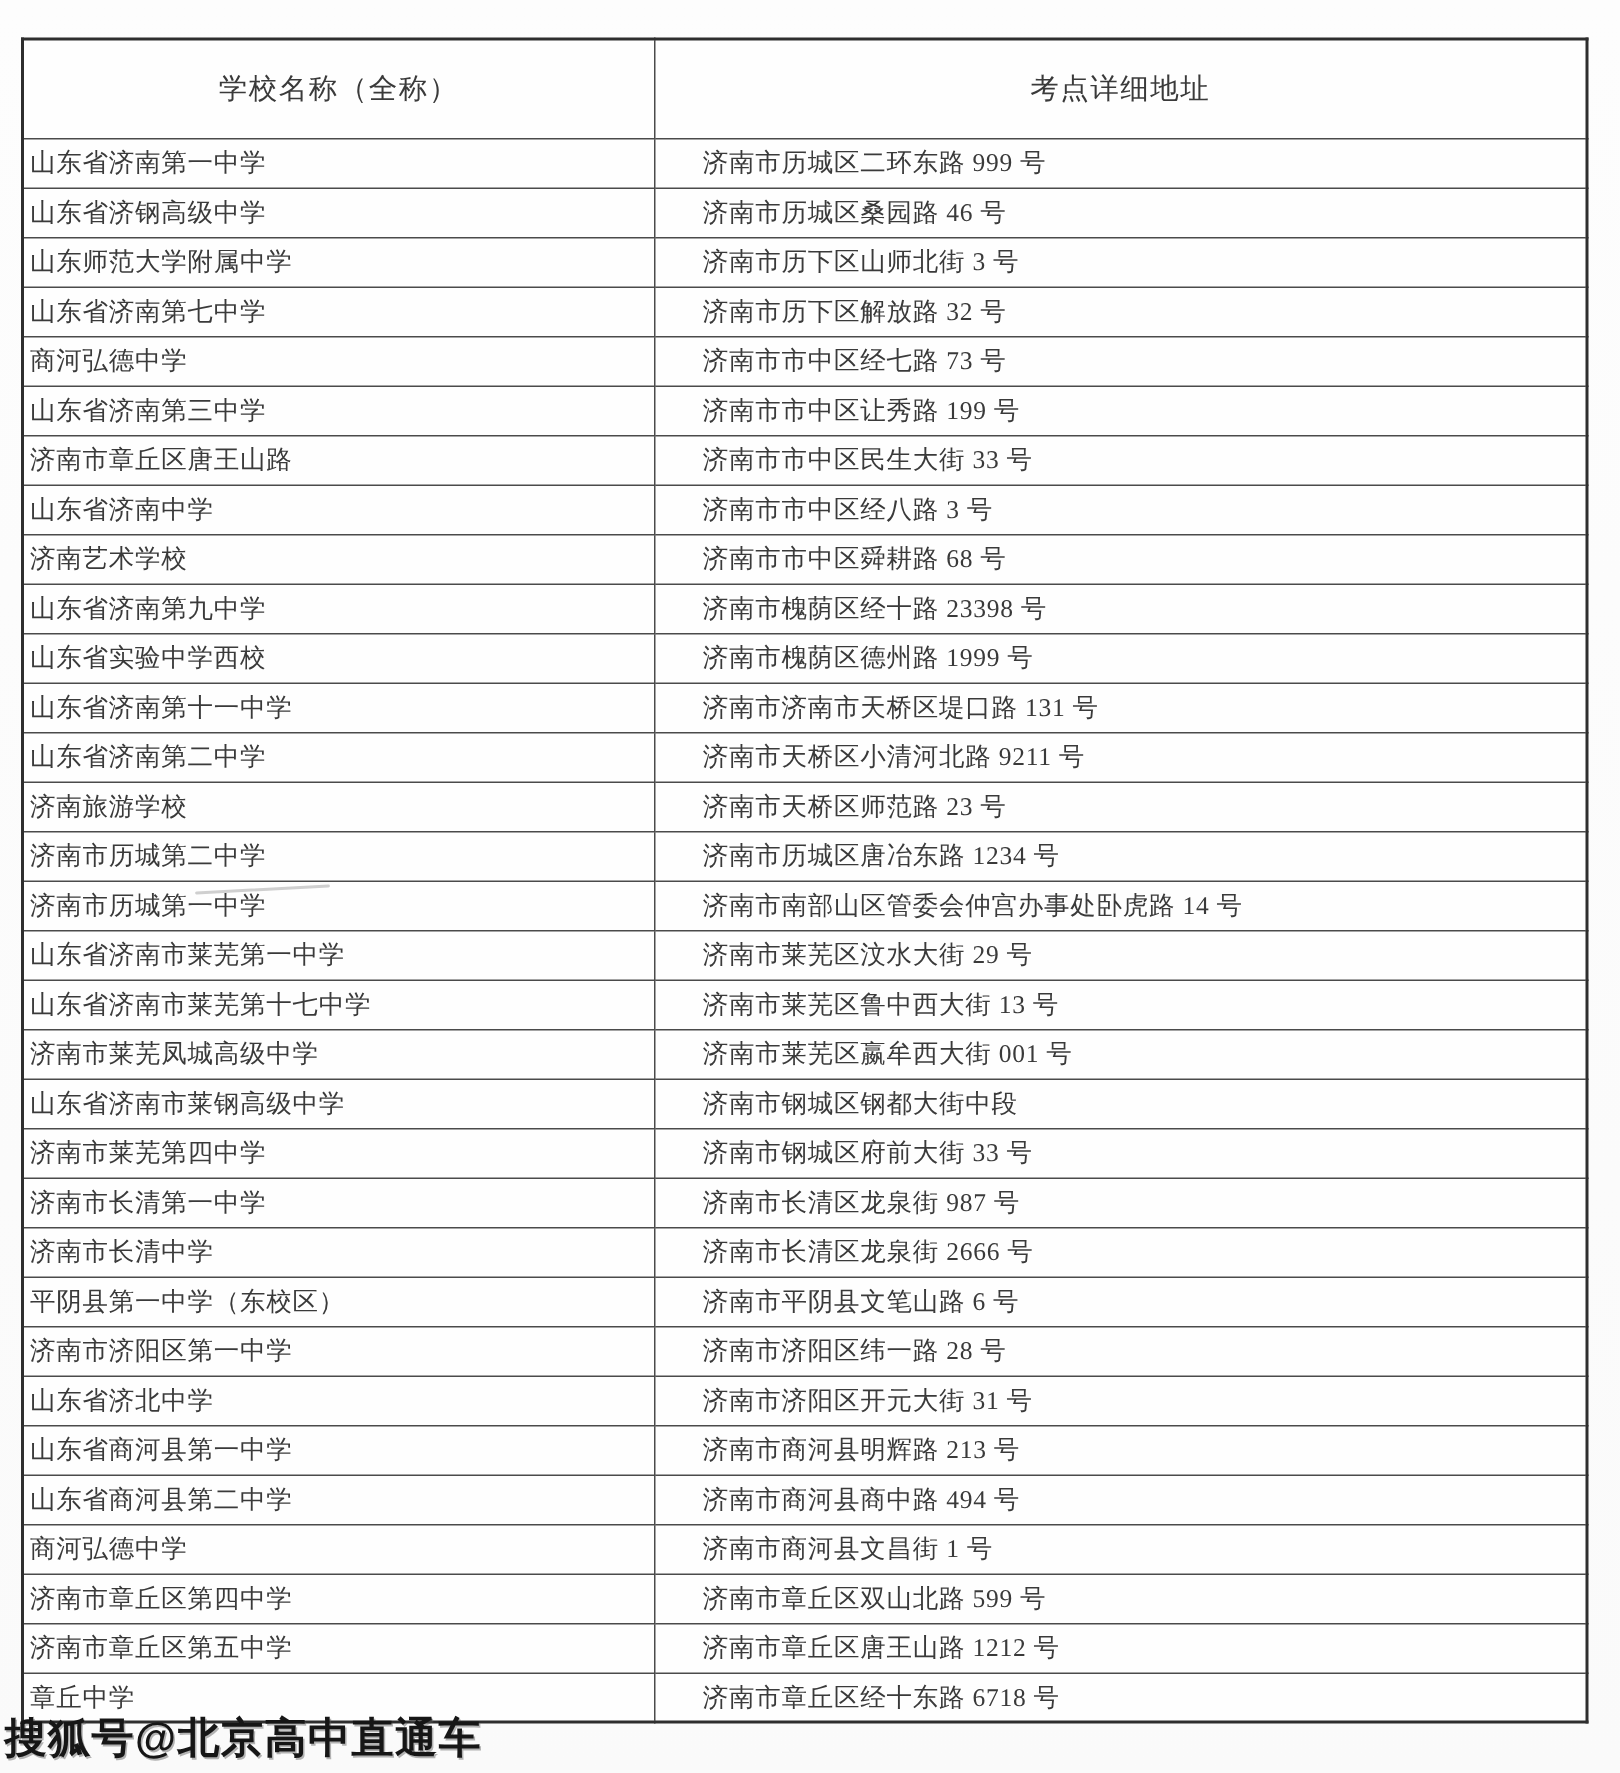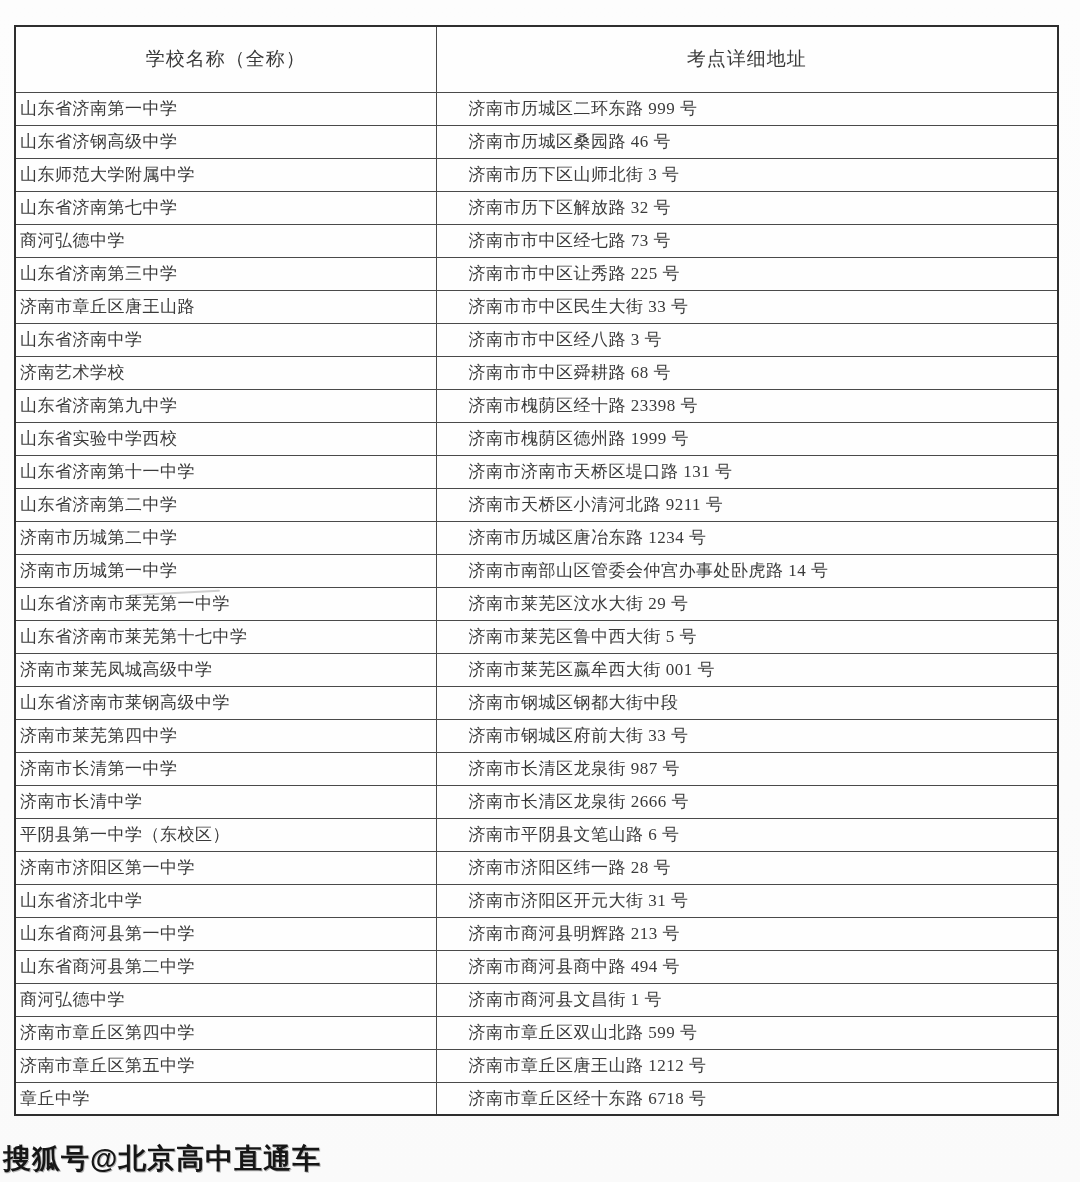--- a/index.html
+++ b/index.html
@@ -111,21 +111,21 @@
         <tr>
           <td class="school-cell">山东省济南第七中学</td>
           <td class="addr-cell">济南市历下区解放路 32 号</td>
         </tr>
         <tr>
           <td class="school-cell">商河弘德中学</td>
           <td class="addr-cell">济南市市中区经七路 73 号</td>
         </tr>
         <tr>
           <td class="school-cell">山东省济南第三中学</td>
-          <td class="addr-cell">济南市市中区让秀路 225 号</td>
+          <td class="addr-cell">济南市市中区让秀路 199 号</td>
         </tr>
         <tr>
           <td class="school-cell">济南市章丘区唐王山路</td>
           <td class="addr-cell">济南市市中区民生大街 33 号</td>
         </tr>
         <tr>
           <td class="school-cell">山东省济南中学</td>
           <td class="addr-cell">济南市市中区经八路 3 号</td>
         </tr>
         <tr>
@@ -142,34 +142,38 @@
         </tr>
         <tr>
           <td class="school-cell">山东省济南第十一中学</td>
           <td class="addr-cell">济南市济南市天桥区堤口路 131 号</td>
         </tr>
         <tr>
           <td class="school-cell">山东省济南第二中学</td>
           <td class="addr-cell">济南市天桥区小清河北路 9211 号</td>
         </tr>
         <tr>
+          <td class="school-cell">济南旅游学校</td>
+          <td class="addr-cell">济南市天桥区师范路 23 号</td>
+        </tr>
+        <tr>
           <td class="school-cell">济南市历城第二中学</td>
           <td class="addr-cell">济南市历城区唐冶东路 1234 号</td>
         </tr>
         <tr>
           <td class="school-cell">济南市历城第一中学</td>
           <td class="addr-cell">济南市南部山区管委会仲宫办事处卧虎路 14 号</td>
         </tr>
         <tr>
           <td class="school-cell">山东省济南市莱芜第一中学</td>
           <td class="addr-cell">济南市莱芜区汶水大街 29 号</td>
         </tr>
         <tr>
           <td class="school-cell">山东省济南市莱芜第十七中学</td>
-          <td class="addr-cell">济南市莱芜区鲁中西大街 5 号</td>
+          <td class="addr-cell">济南市莱芜区鲁中西大街 13 号</td>
         </tr>
         <tr>
           <td class="school-cell">济南市莱芜凤城高级中学</td>
           <td class="addr-cell">济南市莱芜区嬴牟西大街 001 号</td>
         </tr>
         <tr>
           <td class="school-cell">山东省济南市莱钢高级中学</td>
           <td class="addr-cell">济南市钢城区钢都大街中段</td>
         </tr>
         <tr>

